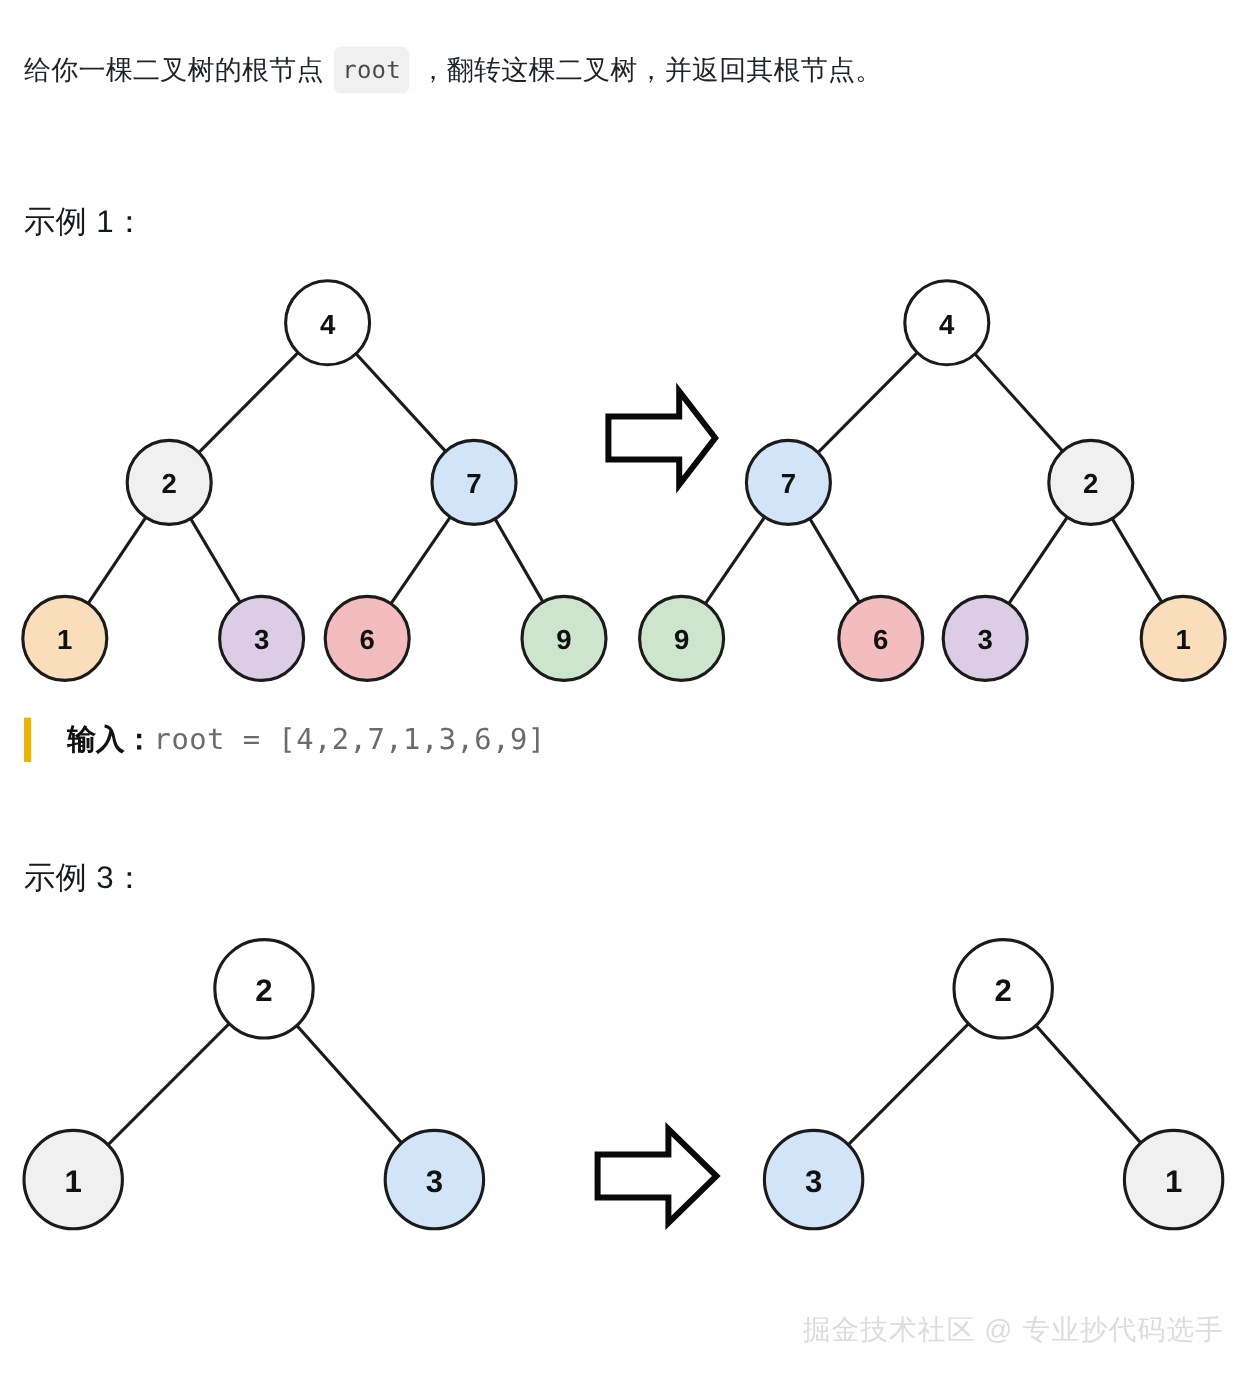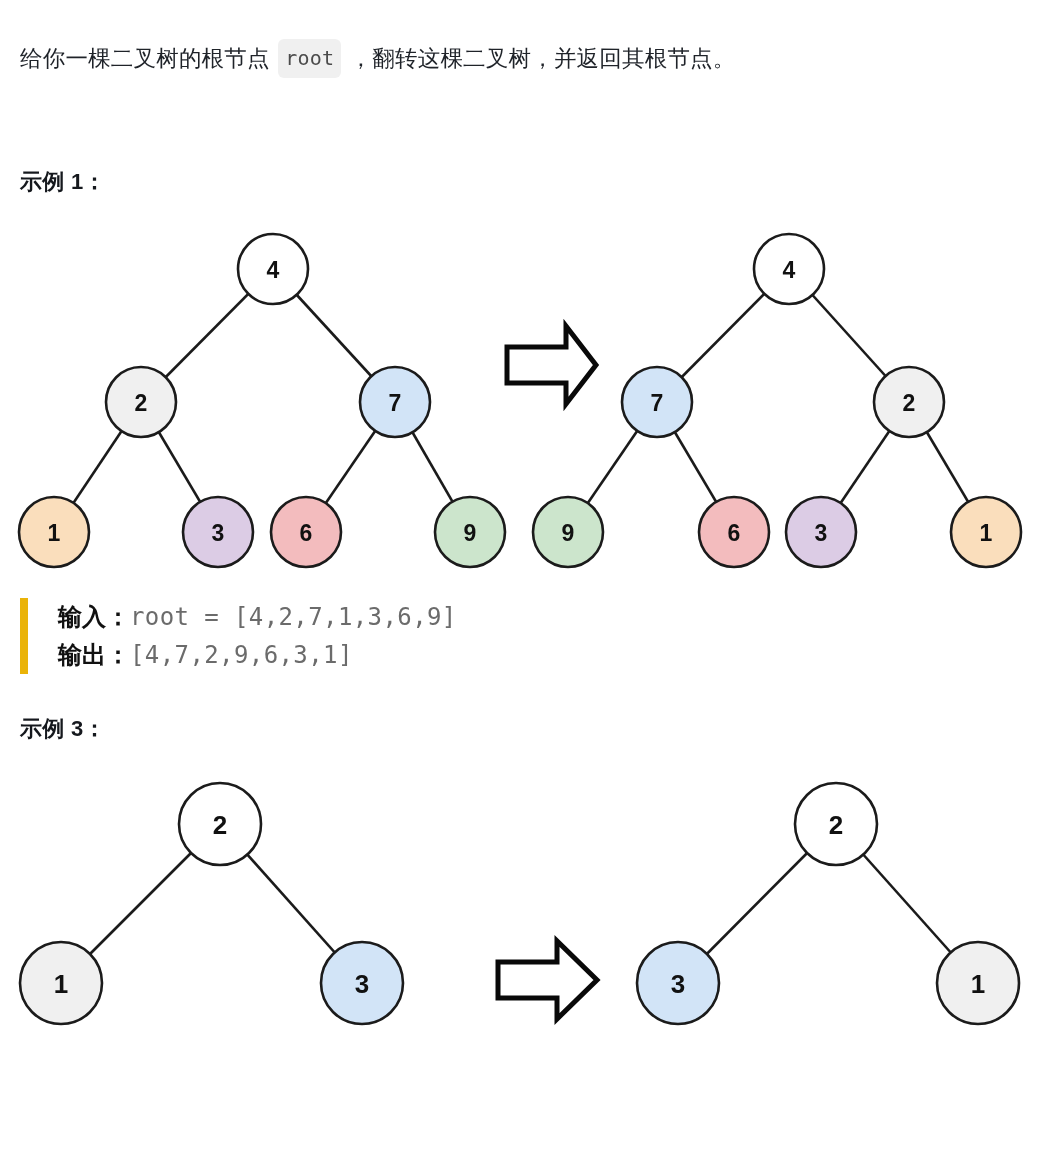--- a/index.html
+++ b/index.html
@@ -42,22 +42,22 @@
     font-size: 20px;
     color: #4b4b4b;
     vertical-align: 1px;
     margin: 0 2px;
   }
 
   
   .section-heading {
     position: absolute;
     left: 20px;
-    font-size: 22px;
-    font-weight: bold;
+    font-size: 26px;
+    font-weight: normal;
     color: #15181d;
     letter-spacing: 0.3px;
   }
   #heading-ex1 { top: 167px; }
   #heading-ex2 { top: 714px; }
 
   
   .figure {
     position: absolute;
     left: 0;
@@ -90,21 +90,21 @@
     fill: #ffffff;
     stroke: #090909;
     stroke-width: 5;
     stroke-linejoin: miter;
   }
 
   
   .quote-block {
     position: absolute;
     left: 20px;
-    border-left: 8px solid #eab308;
+    border-left: 6px solid #eab308;
     padding-left: 30px;
   }
   #quote-ex1 { top: 598px; }
   #quote-ex2 { top: 1056px; }
   .quote-line {
     font-size: 24px;
     line-height: 37px;
     white-space: nowrap;
     color: #6b6b6b;
     font-family: "DejaVu Sans Mono", "Liberation Mono", monospace;
@@ -208,23 +208,20 @@
         <circle class="node-circle" cx="986" cy="304" r="35" fill="#fadebc"></circle>
         <text class="node-label" x="986" y="305">1</text>
       </g>
     </svg>
   </div>
 
   <div class="quote-block" id="quote-ex1">
     <div class="quote-line">
       <span class="quote-label">输入：</span><span>root = [4,2,7,1,3,6,9]</span>
     </div>
-    <div class="quote-line">
-      <span class="quote-label">输出：</span><span>[4,7,2,9,6,3,1]</span>
-    </div>
   </div>
 
   <div class="section-heading" id="heading-ex2">示例 3：</div>
 
   <div class="figure" id="figure-ex2">
     <svg width="1042" height="255" viewBox="0 0 1042 255" xmlns="http://www.w3.org/2000/svg">
 
       <g>
         <line class="edge-line" x1="220" y1="46" x2="61" y2="205"></line>
         <line class="edge-line" x1="220" y1="46" x2="362" y2="205"></line>
@@ -253,14 +250,15 @@
         <circle class="node-circle" cx="678" cy="205" r="41" fill="#d2e4f7"></circle>
         <text class="node-label node-label-lg" x="678" y="206">3</text>
 
         <circle class="node-circle" cx="978" cy="205" r="41" fill="#f0f0f0"></circle>
         <text class="node-label node-label-lg" x="978" y="206">1</text>
       </g>
     </svg>
   </div>
 
 
+  <div class="watermark">掘金技术社区 @ 专业抄代码选手</div>
 
 </div>
 
 </body></html>

